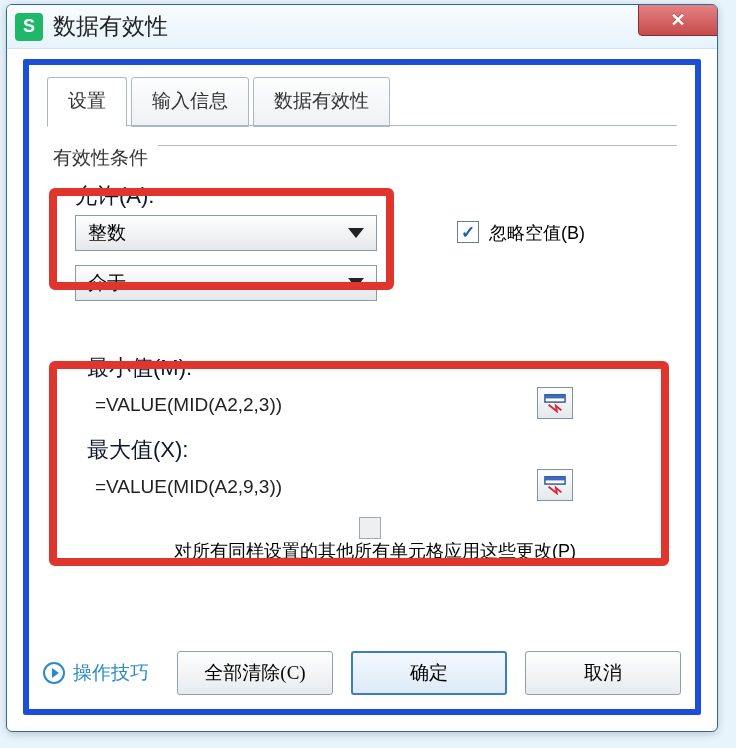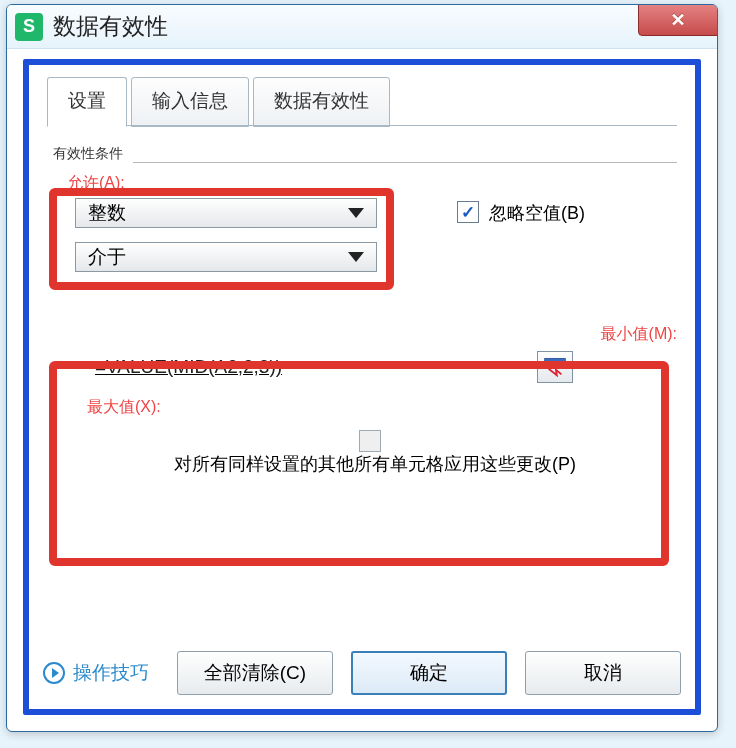--- a/index.html
+++ b/index.html
@@ -85,44 +85,44 @@
     z-index: 1;
   }
   .tabs::after {
     content: "";
     position: absolute;
     left: 0; right: 0; bottom: 0;
     border-bottom: 1px solid #a9b8c5;
     z-index: 0;
   }
   .group-label {
-    font-size: 14px;
+    font-size: 19px;
     color: #333;
     display: flex;
-    align-items: flex-end;
+    align-items: flex-start;
     margin: 6px 0 10px 6px;
   }
   .group-label::after {
     content: "";
     flex: 1;
     height: 1px;
     background: #b8b8b8;
     margin-left: 10px;
   }
   .highlight-box {
     position: absolute;
     border: 8px solid #e0352c;
     pointer-events: none;
     border-radius: 6px;
   }
   .hb1 { top: 123px; left: 20px; width: 345px; height: 102px; }
   .hb2 { top: 296px; left: 20px; width: 620px; height: 205px; }
-  .field-label { font-size: 16px; color: #ef4444; margin: 10px 0 4px 20px; }
+  .field-label { font-size: 22px; color: #0f172a; margin: 10px 0 4px 28px; }
   .select {
-    width: 302px; height: 30px;
+    width: 302px; height: 36px;
     border: 1px solid #8b99a5;
     background: linear-gradient(#fefefe,#e5e8eb);
     margin-left: 28px;
     position: relative;
     display: flex; align-items: center;
     padding-left: 12px;
     font-size: 19px;
   }
   .select .caret {
     position: absolute; right: 12px; top: 50%; transform: translateY(-50%);
@@ -148,24 +148,23 @@
     font-weight: bold;
     font-size: 17px;
   }
   .allow-row {
     display: flex;
     align-items: center;
     margin-top: 2px;
     margin-bottom: 14px;
   }
   .framed-input-row {
-    display: flex; align-items: center;
+    display: flex; 
     margin: 4px 0 12px 44px;
     gap: 16px;
-    text-decoration: underline;
   }
   .formula-input {
     width: 430px; height: 36px;
     border: none;
     font-size: 19px;
     padding-left: 4px;
     color: #222;
     font-family: inherit;
     outline: none;
   }
@@ -216,20 +215,21 @@
     border-left: 7px solid #2a8acb;
     margin-left: 2px;
   }
   .btn {
     width: 156px; height: 44px;
     border: 1px solid #8ea0ad;
     background: linear-gradient(#fefefe,#e7ebee);
     font-size: 19px;
     display: inline-flex; align-items: center; justify-content: center;
     border-radius: 3px;
+    font-family: Liberation Serif, serif;
   }
   .btn.primary {
     border: 2px solid #3a7fb8;
     background: linear-gradient(#f3f9ff,#dceaf6);
   }
   .sec2 { margin-top: 52px; }
   .sec3 { margin-top: 12px; }
 </style>
 </head>
 <body>
@@ -264,33 +264,43 @@
         <span>忽略空值(B)</span>
       </div>
     </div>
 
     <div class="select" style="margin-bottom:6px;">
       <span>介于</span>
       <span class="caret"></span>
     </div>
 
     <div class="sec2">
-      <div class="field-label" style="margin-left:40px;text-align:right;">最小值(M):</div>
+      <div class="field-label" style="margin-left:40px;">最小值(M):</div>
       <div class="framed-input-row">
         <input class="formula-input" value="=VALUE(MID(A2,2,3))" style="">
         <span class="ref-btn">
           <svg viewBox="0 0 24 20">
             <rect x="1" y="1" width="22" height="8" fill="#fff" stroke="#2a4e8a" stroke-width="1.5"></rect>
             <rect x="1" y="1" width="22" height="4" fill="#3a6bc0"></rect>
             <path d="M5 12 L14 19 L13 13 L19 18" fill="none" stroke="#d23" stroke-width="2"></path>
           </svg>
         </span>
       </div>
 
       <div class="field-label" style="margin-left:40px;">最大值(X):</div>
+      <div class="framed-input-row">
+        <input class="formula-input" value="=VALUE(MID(A2,9,3))" style="">
+        <span class="ref-btn">
+          <svg viewBox="0 0 24 20">
+            <rect x="1" y="1" width="22" height="8" fill="#fff" stroke="#2a4e8a" stroke-width="1.5"></rect>
+            <rect x="1" y="1" width="22" height="4" fill="#3a6bc0"></rect>
+            <path d="M5 12 L14 19 L13 13 L19 18" fill="none" stroke="#d23" stroke-width="2"></path>
+          </svg>
+        </span>
+      </div>
     </div>
 
     <div class="apply-row sec3">
       <span class="greybox"></span>
       <span>对所有同样设置的其他所有单元格应用这些更改(P)</span>
     </div>
 
     <div class="button-bar">
       <span class="tip">
         <span class="tip-icon"></span>

